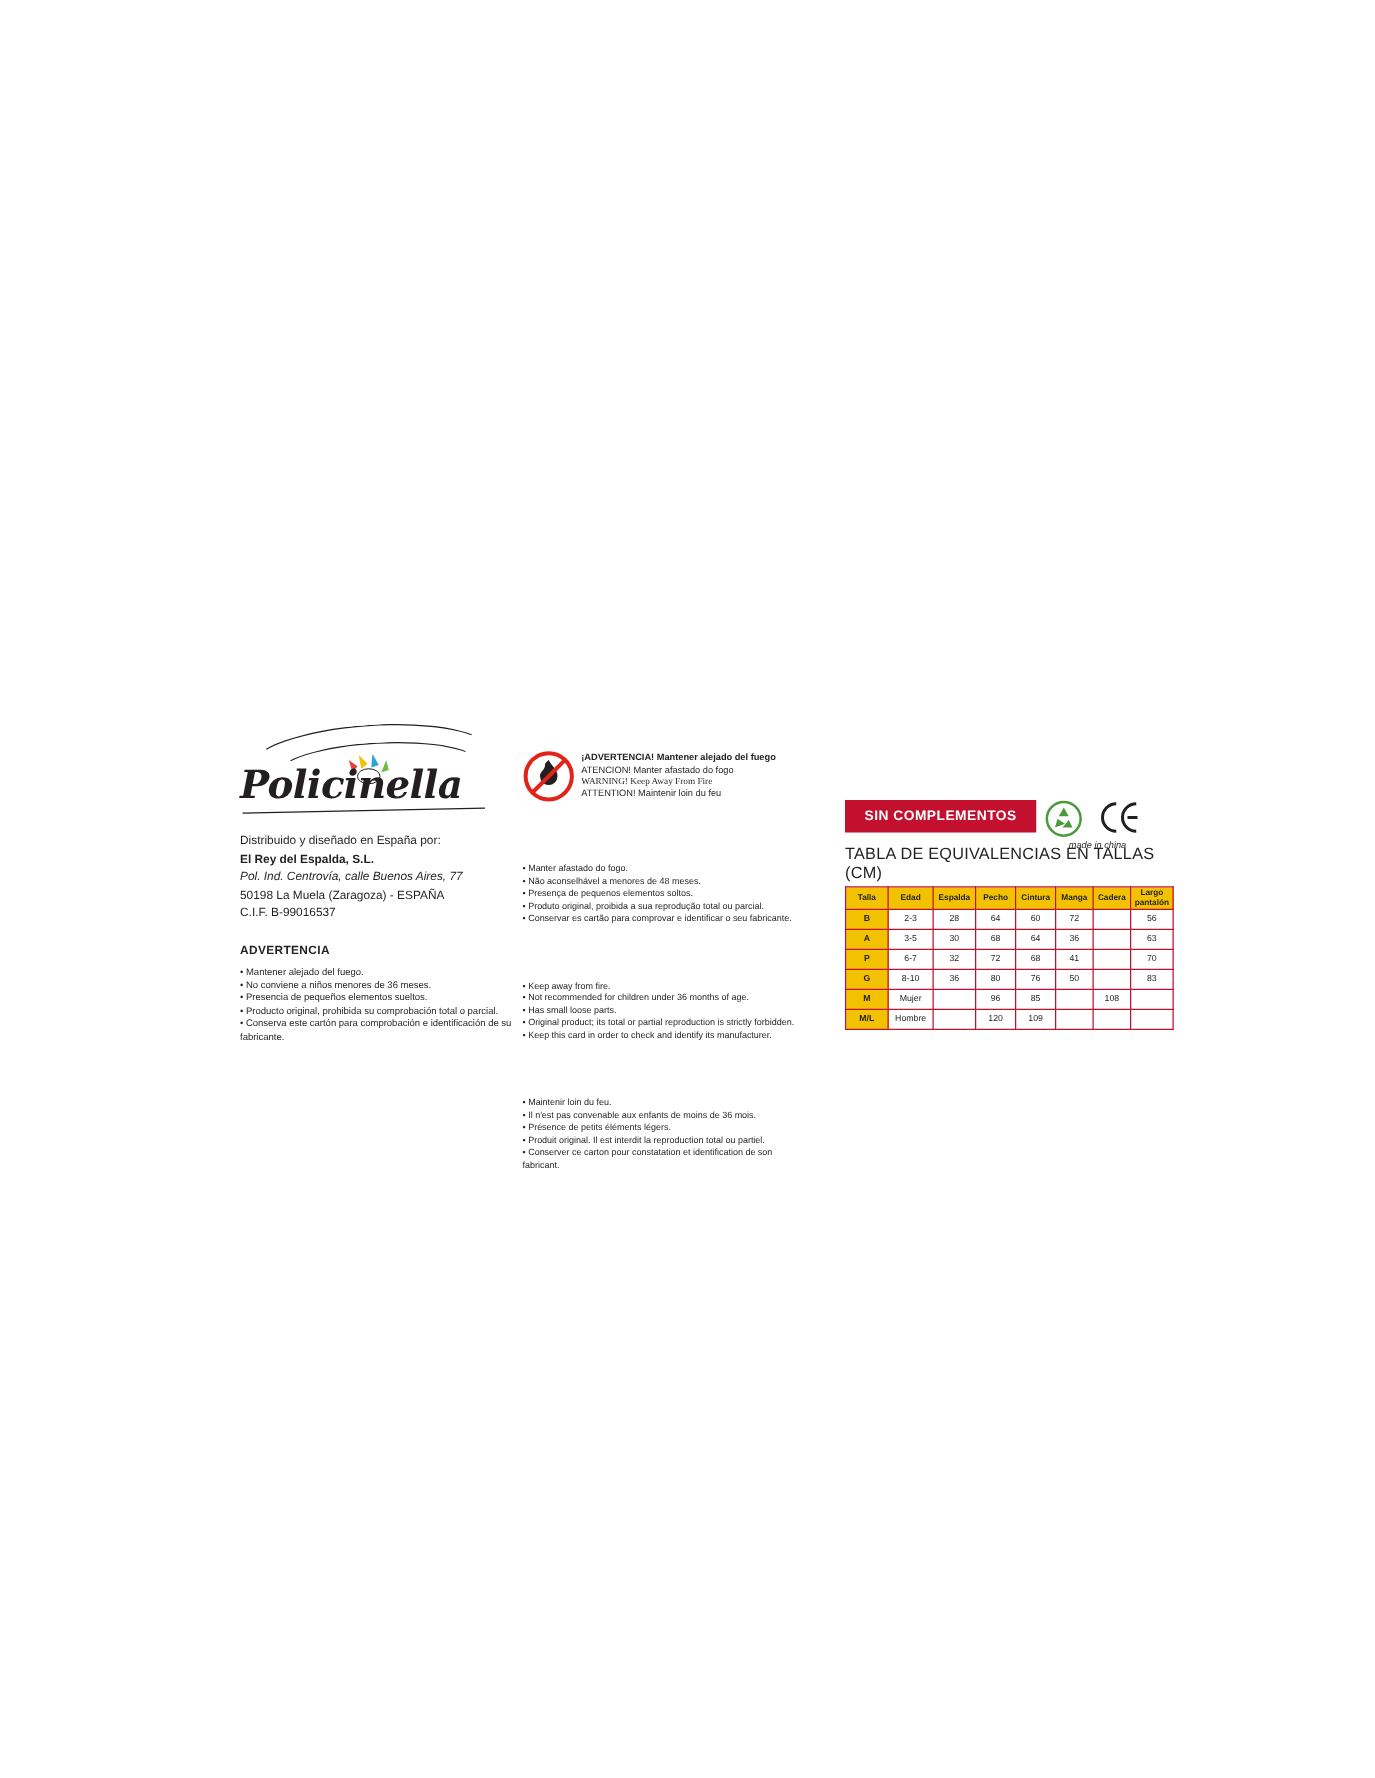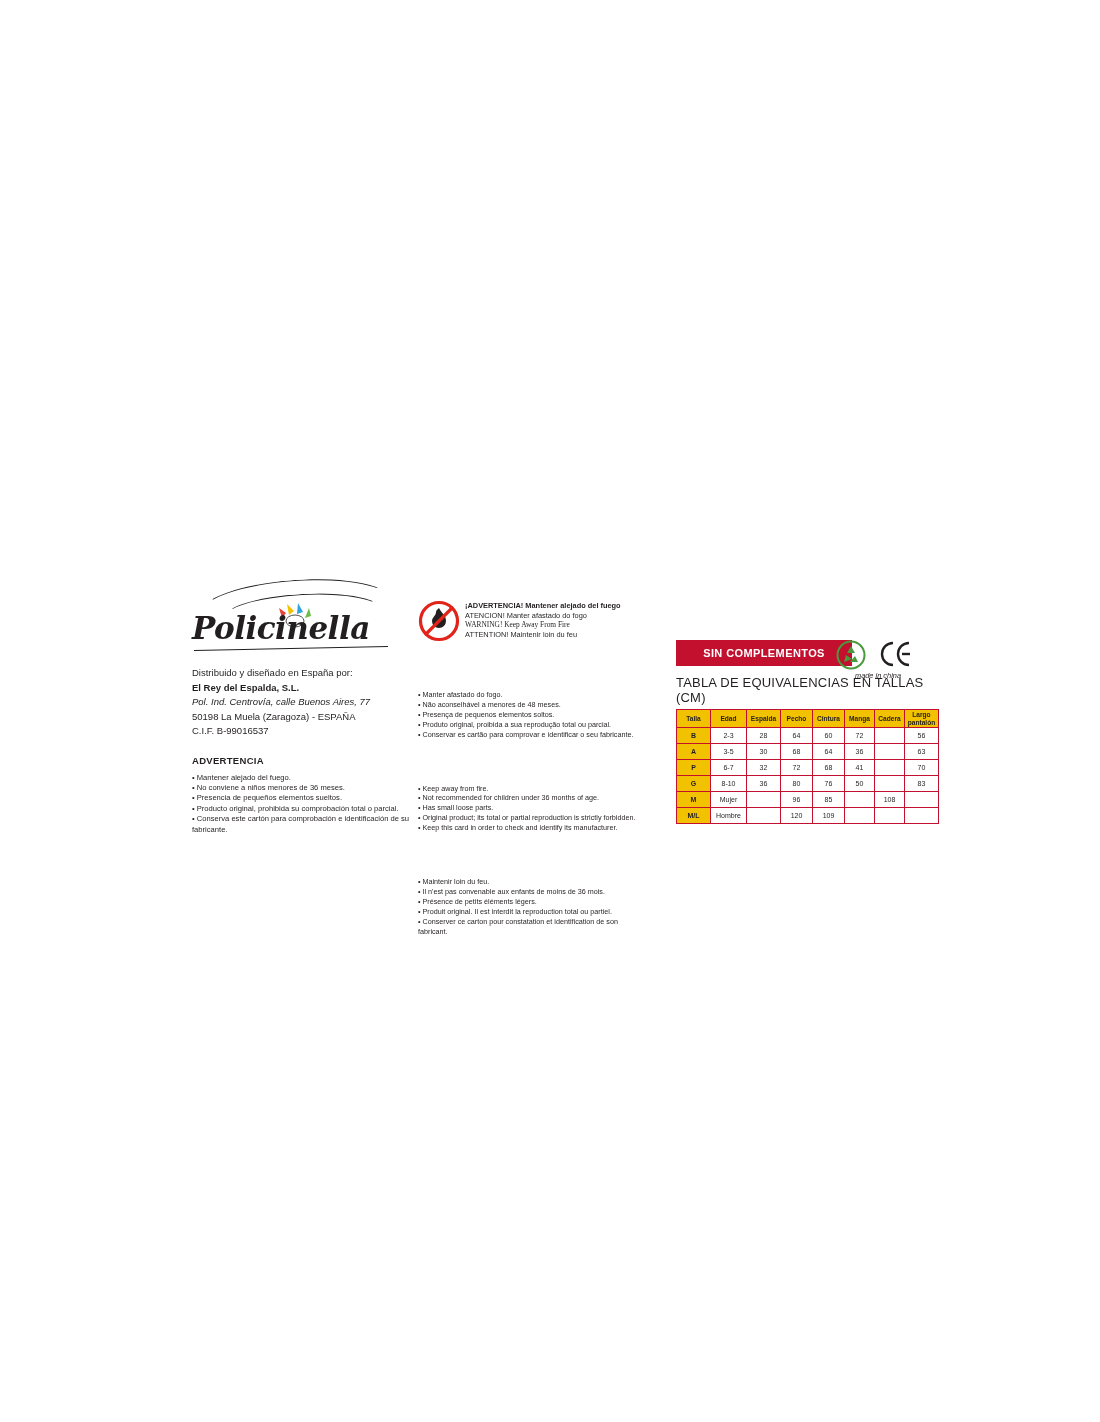--- a/index.html
+++ b/index.html
@@ -155,21 +155,21 @@
   .mid-list .group { margin-bottom: 9px; margin-top: 44px; }
 
   
   .right-block {
     position: absolute;
     left: 676px;
     top: 640px;
     width: 270px;
   }
   .sin-comp {
-    width: 176px;
+    width: 153px;
     height: 26px;
     background: #c2102e;
     color: #ffffff;
     font-size: 11px;
     font-weight: bold;
     letter-spacing: 0.4px;
     display: flex;
     align-items: center;
     justify-content: center;
   }

